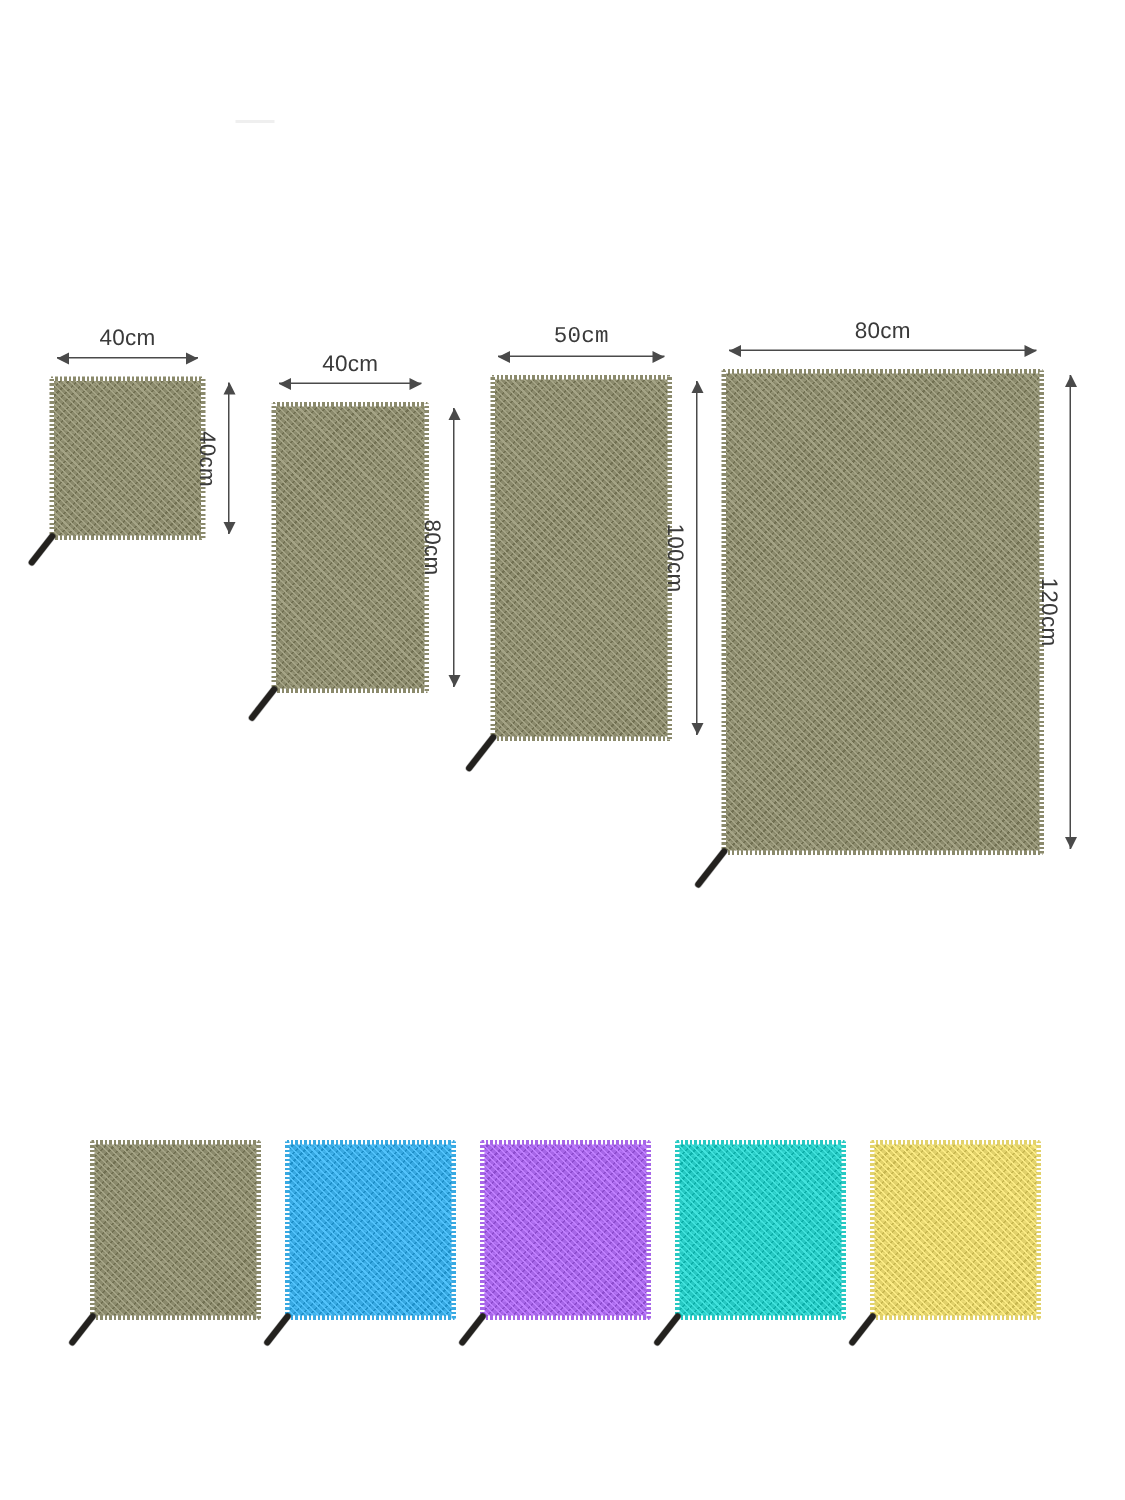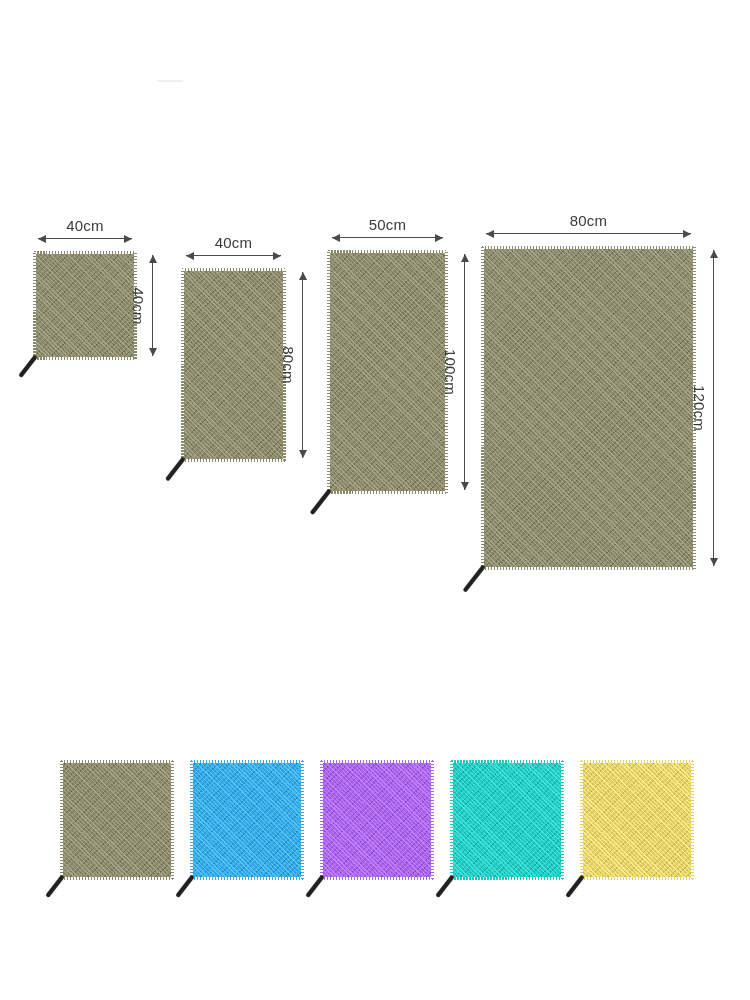--- a/index.html
+++ b/index.html
@@ -109,21 +109,21 @@
       <div class="dim-label v" style="left: 288px; top: 365px; color: rgb(58, 58, 58);">80cm</div>
       <div class="towel" style="left: 329px; top: 252px; width: 117px; height: 240px;">
         <div class="cloth" style="background: repeating-linear-gradient(45deg, rgb(165, 164, 134) 0px, rgb(165, 164, 134) 1px, transparent 1px, transparent 3px), repeating-linear-gradient(-45deg, rgb(113, 112, 82) 0px, rgb(113, 112, 82) 1px, transparent 1px, transparent 4px), repeating-linear-gradient(18deg, rgb(151, 150, 120) 0px, rgb(151, 150, 120) 1px, transparent 1px, transparent 7px), rgb(139, 138, 108);"></div>
         <div class="pink-edge pe-t" style="background: repeating-linear-gradient(90deg, rgb(139, 138, 108) 0px, rgb(139, 138, 108) 1.5px, rgb(255, 255, 255) 1.5px, rgb(255, 255, 255) 3px);"></div>
         <div class="pink-edge pe-b" style="background: repeating-linear-gradient(90deg, rgb(139, 138, 108) 0px, rgb(139, 138, 108) 1.5px, rgb(255, 255, 255) 1.5px, rgb(255, 255, 255) 3px);"></div>
         <div class="pink-edge pe-l" style="background: repeating-linear-gradient(0deg, rgb(139, 138, 108) 0px, rgb(139, 138, 108) 1.5px, rgb(255, 255, 255) 1.5px, rgb(255, 255, 255) 3px);"></div>
         <div class="pink-edge pe-r" style="background: repeating-linear-gradient(0deg, rgb(139, 138, 108) 0px, rgb(139, 138, 108) 1.5px, rgb(255, 255, 255) 1.5px, rgb(255, 255, 255) 3px);"></div>
         <div class="loop" style="height: 30px; left: -1px; top: 238px; background: rgb(35, 33, 30);"></div>
       </div>
       <div class="dim-h" style="left: 332px; top: 237px; width: 111px; background: rgb(74, 74, 74);"></div>
-      <div class="dim-label h" style="left: 387.5px; top: 216px; color: rgb(58, 58, 58);">50cm</div>
+      <div class="dim-label h" style="left: 387.5px; top: 216px; color: rgb(58, 58, 58); font-family: Liberation Mono, monospace;">50cm</div>
       <div class="dim-v" style="left: 464px; top: 254px; height: 236px; background: rgb(74, 74, 74);"></div>
       <div class="dim-label v" style="left: 450px; top: 372px; color: rgb(58, 58, 58);">100cm</div>
       <div class="towel" style="left: 483px; top: 248px; width: 211px; height: 320px;">
         <div class="cloth" style="background: repeating-linear-gradient(45deg, rgb(165, 164, 134) 0px, rgb(165, 164, 134) 1px, transparent 1px, transparent 3px), repeating-linear-gradient(-45deg, rgb(113, 112, 82) 0px, rgb(113, 112, 82) 1px, transparent 1px, transparent 4px), repeating-linear-gradient(18deg, rgb(151, 150, 120) 0px, rgb(151, 150, 120) 1px, transparent 1px, transparent 7px), rgb(139, 138, 108);"></div>
         <div class="pink-edge pe-t" style="background: repeating-linear-gradient(90deg, rgb(139, 138, 108) 0px, rgb(139, 138, 108) 1.5px, rgb(255, 255, 255) 1.5px, rgb(255, 255, 255) 3px);"></div>
         <div class="pink-edge pe-b" style="background: repeating-linear-gradient(90deg, rgb(139, 138, 108) 0px, rgb(139, 138, 108) 1.5px, rgb(255, 255, 255) 1.5px, rgb(255, 255, 255) 3px);"></div>
         <div class="pink-edge pe-l" style="background: repeating-linear-gradient(0deg, rgb(139, 138, 108) 0px, rgb(139, 138, 108) 1.5px, rgb(255, 255, 255) 1.5px, rgb(255, 255, 255) 3px);"></div>
         <div class="pink-edge pe-r" style="background: repeating-linear-gradient(0deg, rgb(139, 138, 108) 0px, rgb(139, 138, 108) 1.5px, rgb(255, 255, 255) 1.5px, rgb(255, 255, 255) 3px);"></div>
         <div class="loop" style="height: 32px; left: -1px; top: 318px; background: rgb(35, 33, 30);"></div>
       </div>

